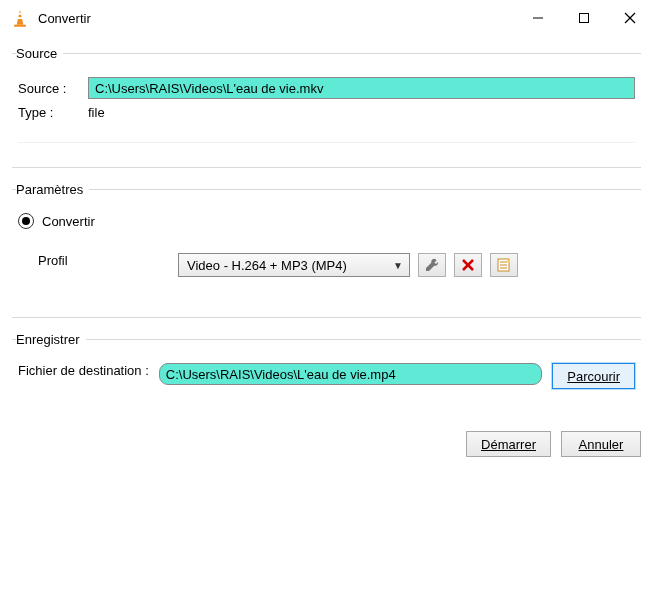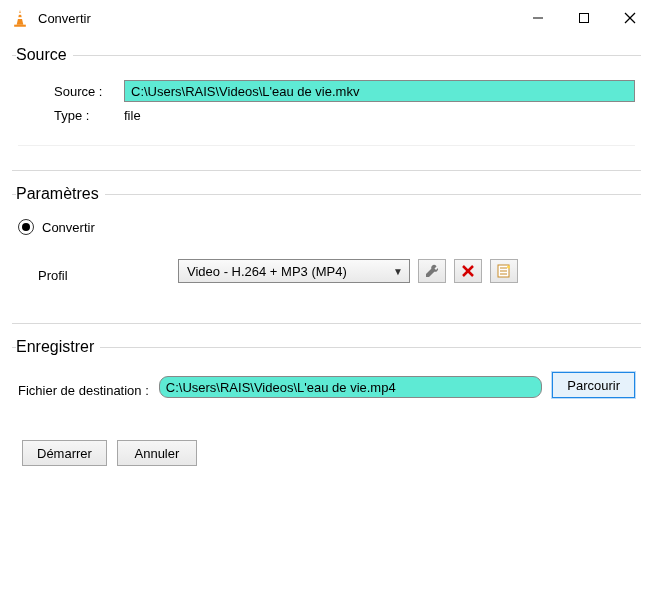--- a/index.html
+++ b/index.html
@@ -35,32 +35,31 @@
   fieldset.group {
     border: none;
     border-top: 1px solid #d9d9d9;
     border-bottom: 1px solid #d9d9d9;
     margin: 0 0 14px 0;
     padding: 10px 6px 18px 6px;
   }
   fieldset.group.nosep-bottom { border-bottom: none; padding-bottom: 10px; }
   fieldset.group > legend {
     padding: 0 6px 0 0;
-    font-size: 16px;
+    font-size: 13px;
     color: #000;
     margin-left: -2px;
   }
   .row {
     display: flex;
     align-items: center;
     margin: 6px 0;
   }
   .label {
     width: 70px;
-    margin-left: 36px;
   }
   .input-text {
     flex: 1;
     height: 22px;
     border: 1px solid #888;
     padding: 1px 6px;
     font-family: inherit;
     font-size: 13px;
     background: #5eead4;
   }
@@ -79,55 +78,55 @@
     position: relative; background:#fff;
   }
   .radio.checked .dot::after {
     content:""; position:absolute; top:3px; left:3px; right:3px; bottom:3px;
     background:#000; border-radius:50%;
   }
   .check .box {
     border: 1px solid #333; background:#fff;
   }
   .profile-row {
-    display:flex; align-items:flex-end; margin-top: 18px;
+    display:flex; align-items:flex-start; margin-top: 18px;
     padding-left: 20px;
   }
   .profile-row .plabel { width: 140px; }
   .combo {
     width: 232px; height: 24px;
     border: 1px solid #888; background: linear-gradient(#fafafa,#e9e9e9);
     display:flex; align-items:center; justify-content:space-between;
     padding: 0 6px 0 8px; font-size:13px;
   }
   .combo .caret { font-size:10px; color:#333; }
   .icon-btn {
     width: 28px; height: 24px; margin-left: 8px;
     border: 1px solid #b0b0b0; background: linear-gradient(#f6f6f6,#e6e6e6);
     display:flex; align-items:center; justify-content:center;
   }
   .dest-row {
-    display:flex; align-items:flex-end; margin-top: 6px;
+    display:flex; align-items:flex-start; margin-top: 6px;
   }
   .dest-row .dlabel { white-space:nowrap; margin-right: 10px; }
   .dest-row .input-text { flex:1;border-radius:9px; }
   .btn {
     height: 26px; min-width: 80px; padding: 0 14px;
     border: 1px solid #a6a6a6;
     background: linear-gradient(#f6f6f6,#e8e8e8);
     font-family: inherit; font-size: 13px; margin-left: 10px;
-    display:inline-flex; align-items:center; justify-content:center;
+    display:inline-flex; align-items:center; justify-content:center;text-decoration:underline;
   }
   .btn.highlight {
     border: 1px solid #1e87e5;
     box-shadow: 0 0 0 1px rgba(30,135,229,.3);
     background:#e6f2fb;
   }
   .footer {
-    display:flex; 
+    display:flex; justify-content:flex-end;
     padding: 6px 12px 0 12px;
   }
   .hr-underline {
     border-bottom: 1px solid #f0f0f0;
     padding-bottom: 22px;
   }
 </style>
 </head>
 <body>
 

